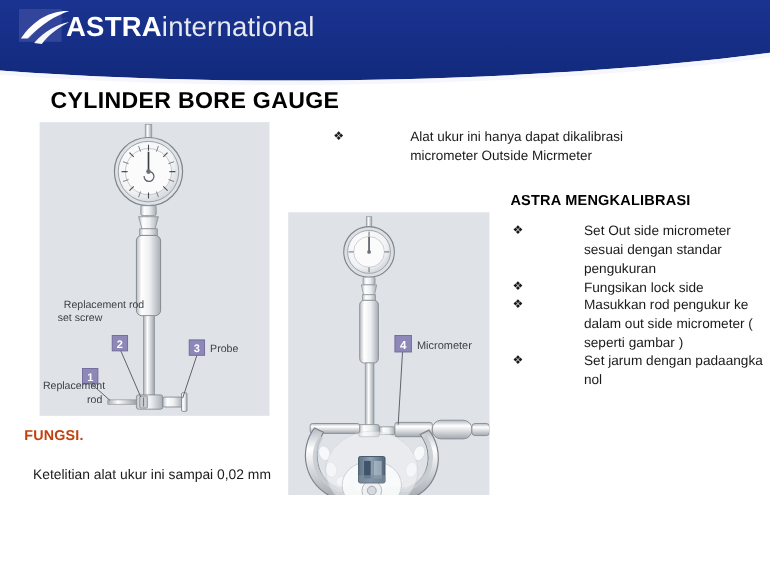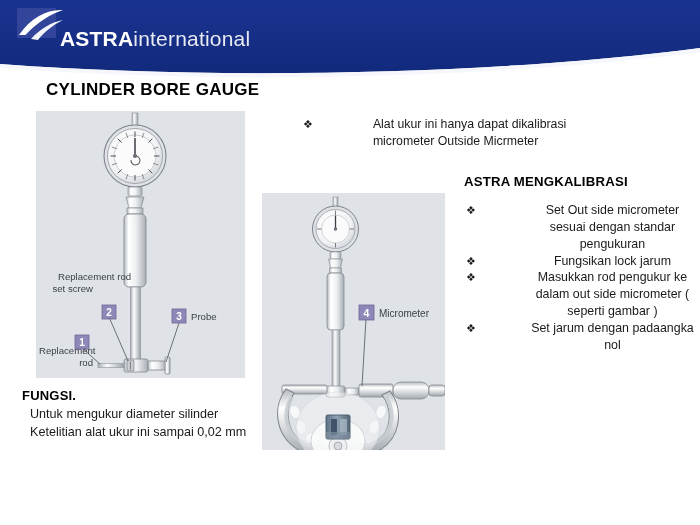--- a/index.html
+++ b/index.html
@@ -26,39 +26,39 @@
   }
   #header-band svg { display: block; }
 
   #logo-swoosh-box {
     position: absolute;
     left: 17px; top: 8px;
     width: 47px; height: 37px;
   }
   #brand-text {
     position: absolute;
-    left: 60px; top: 27px;
-    font-size: 21px;
+    left: 60px; top: 11px;
+    font-size: 25px;
     letter-spacing: 0.2px;
     white-space: nowrap;
   }
   #brand-text .b-astra {
     font-weight: bold;
     color: #ffffff;
   }
   #brand-text .b-intl {
     font-weight: normal;
     color: #e7eaf2;
   }
 
   
   #slide-title {
     position: absolute;
     left: 46px; top: 80px;
-    font-size: 17px;
+    font-size: 21px;
     font-weight: bold;
     letter-spacing: 0.3px;
     color: #000000;
     white-space: nowrap;
   }
 
   
   .pic-panel {
     position: absolute;
     background: #dfe3e7;
@@ -116,39 +116,38 @@
   #cal-list {
     position: absolute;
     left: 466px; top: 202px;
     width: 228px;
   }
   #cal-list .bullet-row { margin-bottom: 0px; }
   #cal-list .bullet-text {
     font-size: 12.4px;
     line-height: 1.36;
     color: #1a1a1a;
-    text-align: center;
   }
   #cal-list .bullet-glyph {
     font-size: 11px;
     line-height: 1.36;
     margin-right: 7px;
   }
 
   #fungsi-block {
     position: absolute;
     left: 22px; top: 388px;
     width: 300px;
   }
   #fungsi-heading {
     font-size: 13px;
     font-weight: bold;
     letter-spacing: 0.2px;
-    color: #000000;
-    margin-bottom: 3px;
+    color: #c2410c;
+    margin-bottom: 20px;
   }
   .fungsi-line {
     font-size: 12.6px;
     line-height: 1.42;
     color: #1a1a1a;
     margin-left: 8px;
     white-space: nowrap;
   }
 </style>
 </head>
@@ -379,29 +378,28 @@
 
 <div id="cal-heading">ASTRA MENGKALIBRASI</div>
 
 <div id="cal-list">
   <div class="bullet-row">
     <span class="bullet-glyph">❖</span>
     <span class="bullet-text">Set Out side micrometer sesuai dengan standar pengukuran</span>
   </div>
   <div class="bullet-row">
     <span class="bullet-glyph">❖</span>
-    <span class="bullet-text">Fungsikan lock jarum</span>
+    <span class="bullet-text">Fungsikan lock side</span>
   </div>
   <div class="bullet-row">
     <span class="bullet-glyph">❖</span>
     <span class="bullet-text">Masukkan rod pengukur ke dalam out side micrometer ( seperti gambar )</span>
   </div>
   <div class="bullet-row">
     <span class="bullet-glyph">❖</span>
     <span class="bullet-text">Set jarum dengan padaangka nol</span>
   </div>
 </div>
 
 <div id="fungsi-block">
   <div id="fungsi-heading">FUNGSI.</div>
-  <div class="fungsi-line">Untuk mengukur diameter silinder</div>
   <div class="fungsi-line">Ketelitian alat ukur ini sampai 0,02 mm</div>
 </div>
 
 </body></html>

